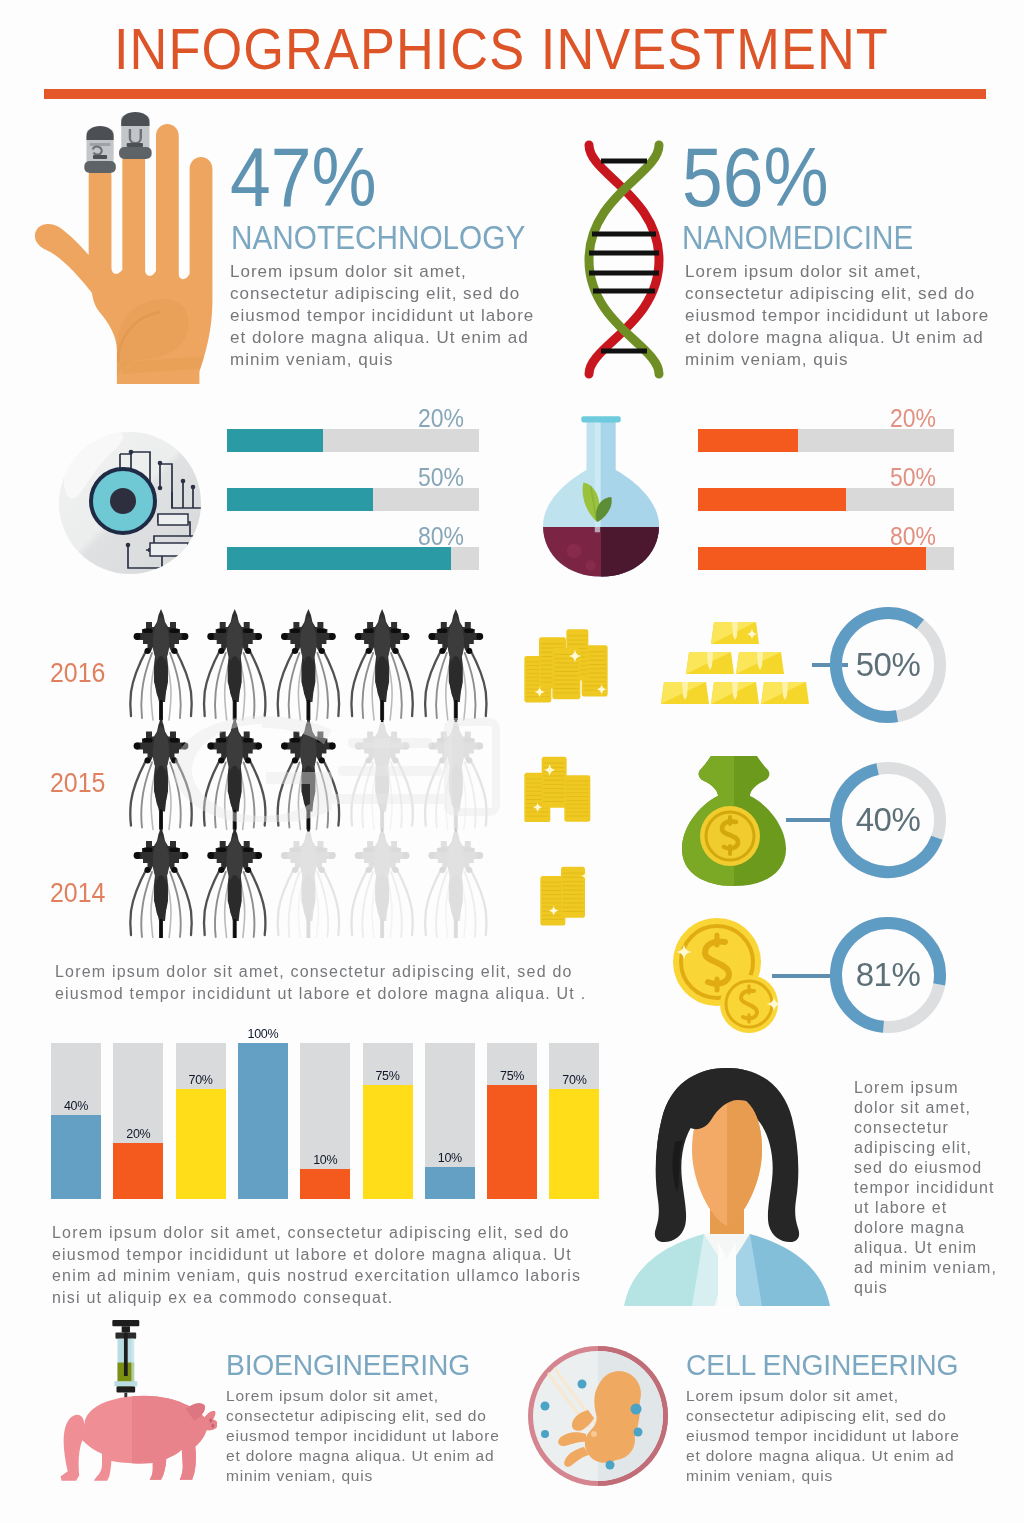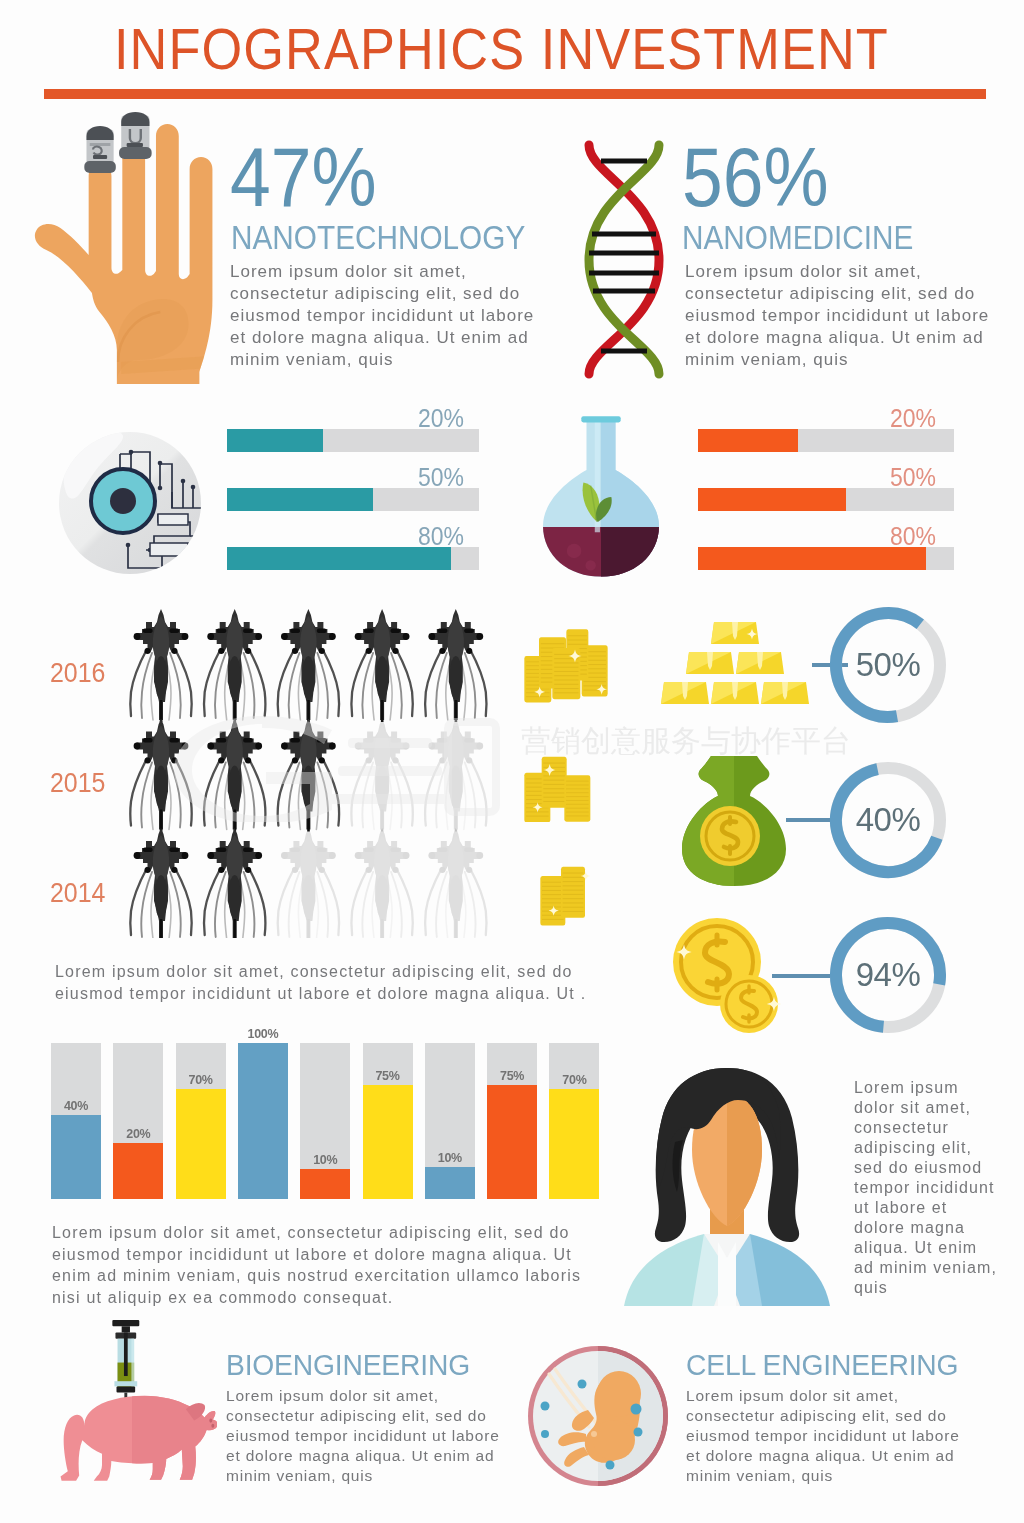--- a/index.html
+++ b/index.html
@@ -19,21 +19,21 @@
 
   
   .year-lbl{font-size:28px;line-height:28px;color:#e0805f;font-weight:400;transform-origin:0 0;transform:scaleX(.89);}
 
   
   .donut-lbl{position:absolute;left:0;top:0;width:120px;height:120px;display:flex;align-items:center;justify-content:center;font-size:33px;color:#5d7078;letter-spacing:-0.5px;}
 
   
   .bc-track{position:absolute;width:50px;background:#d9dadb;}
   .bc-fill{position:absolute;width:50px;}
-  .bc-lbl{position:absolute;font-size:12.5px;color:#737373;text-align:center;width:50px;font-weight:700;letter-spacing:-0.3px;}
+  .bc-lbl{position:absolute;font-size:12.5px;color:#0f172a;text-align:center;width:50px;font-weight:400;letter-spacing:-0.3px;}
 
   
   .bot-head{font-size:29px;line-height:31px;color:#7ca7c1;letter-spacing:-0.2px;transform-origin:0 0;transform:scaleX(.975);white-space:nowrap;}
 
   .wm{position:absolute;color:#e8e9e9;font-family:"DejaVu Sans",sans-serif;font-size:30px;letter-spacing:0px;white-space:nowrap;z-index:50;opacity:.85;}
 </style>
 </head>
 <body>
 
 <div class="page">
@@ -312,21 +312,20 @@
       <path d="M92 12 C52 12 22 34 22 58 C22 82 52 104 92 104 C112 104 128 99 140 92
                L140 72 L96 72 L96 60 L162 60 L162 98 C146 106 120 112 92 112
                C42 112 4 88 4 58 C4 28 42 4 92 4 C120 4 146 10 162 18 L154 32
                C140 22 118 16 92 16 Z" fill="#e9e9e9"></path>
       <rect x="178" y="26" width="84" height="10" rx="4" fill="#e9e9e9"></rect>
       <rect x="168" y="54" width="104" height="10" rx="4" fill="#e9e9e9"></rect>
       <rect x="158" y="82" width="124" height="10" rx="4" fill="#e9e9e9"></rect>
       <rect x="278" y="10" width="48" height="90" rx="6" fill="none" stroke="#e9e9e9" stroke-width="8"></rect>
     </svg>
   </div>
-  <div class="abs wm" style="left:521px;top:721px;">营销创意服务与协作平台</div>
 
   <svg class="abs" style="left:0;top:0;width:0;height:0;" aria-hidden="true">
     <defs>
       <g id="coinstack">
         <rect x="0" y="0" width="30" height="48" rx="2.5" fill="#efc921"></rect>
         <g stroke="#e2bb1b" stroke-width="1">
           <line x1="2" y1="6" x2="28" y2="6"></line>
             <line x1="2" y1="10" x2="28" y2="10"></line>
           <line x1="2" y1="14" x2="28" y2="14"></line>
             <line x1="2" y1="18" x2="28" y2="18"></line>
@@ -440,21 +439,21 @@
       <use href="#sparkle" transform="translate(12,36) scale(.85)"></use>
       <use href="#sparkle" transform="translate(102,88) scale(.8)"></use>
     </svg>
   </div>
   <div class="abs" style="left:772px;top:974px;width:60px;height:4px;background:#5f8fb0;"></div>
   <div class="abs donut" style="left:828px;top:915px;width:120px;height:120px;">
     <svg width="120" height="120" viewBox="0 0 120 120">
       <circle cx="60" cy="60" r="52" fill="none" stroke="#dddedf" stroke-width="12"></circle>
       <circle cx="60" cy="60" r="52" fill="none" stroke="#5f9cc4" stroke-width="12" stroke-dasharray="249.6 77.1" transform="rotate(95 60 60)"></circle>
     </svg>
-    <div class="donut-lbl">94%</div>
+    <div class="donut-lbl">81%</div>
   </div>
 
   <div class="abs" style="left:55px;top:961px;width:545px;font-size:16px;letter-spacing:1.2px;line-height:21.5px;color:#76777a;">Lorem ipsum dolor sit amet, consectetur adipiscing elit, sed do eiusmod tempor incididunt ut labore et dolore magna aliqua. Ut .</div>
 
   <div class="abs" id="barchart" style="left:51px;top:1018px;width:560px;height:182px;">
       <div class="bc-track" style="left:0px;top:25px;height:156px;background:#d9dadb;"></div>
       <div class="bc-fill" style="left:0px;top:97px;height:84px;background:#63a0c4;"></div>
       <div class="bc-lbl" style="left:0px;top:81px;">40%</div>
       <div class="bc-track" style="left:62.3px;top:25px;height:156px;background:#d9dadb;"></div>
       <div class="bc-fill" style="left:62.3px;top:125px;height:56px;background:#f4591d;"></div>

